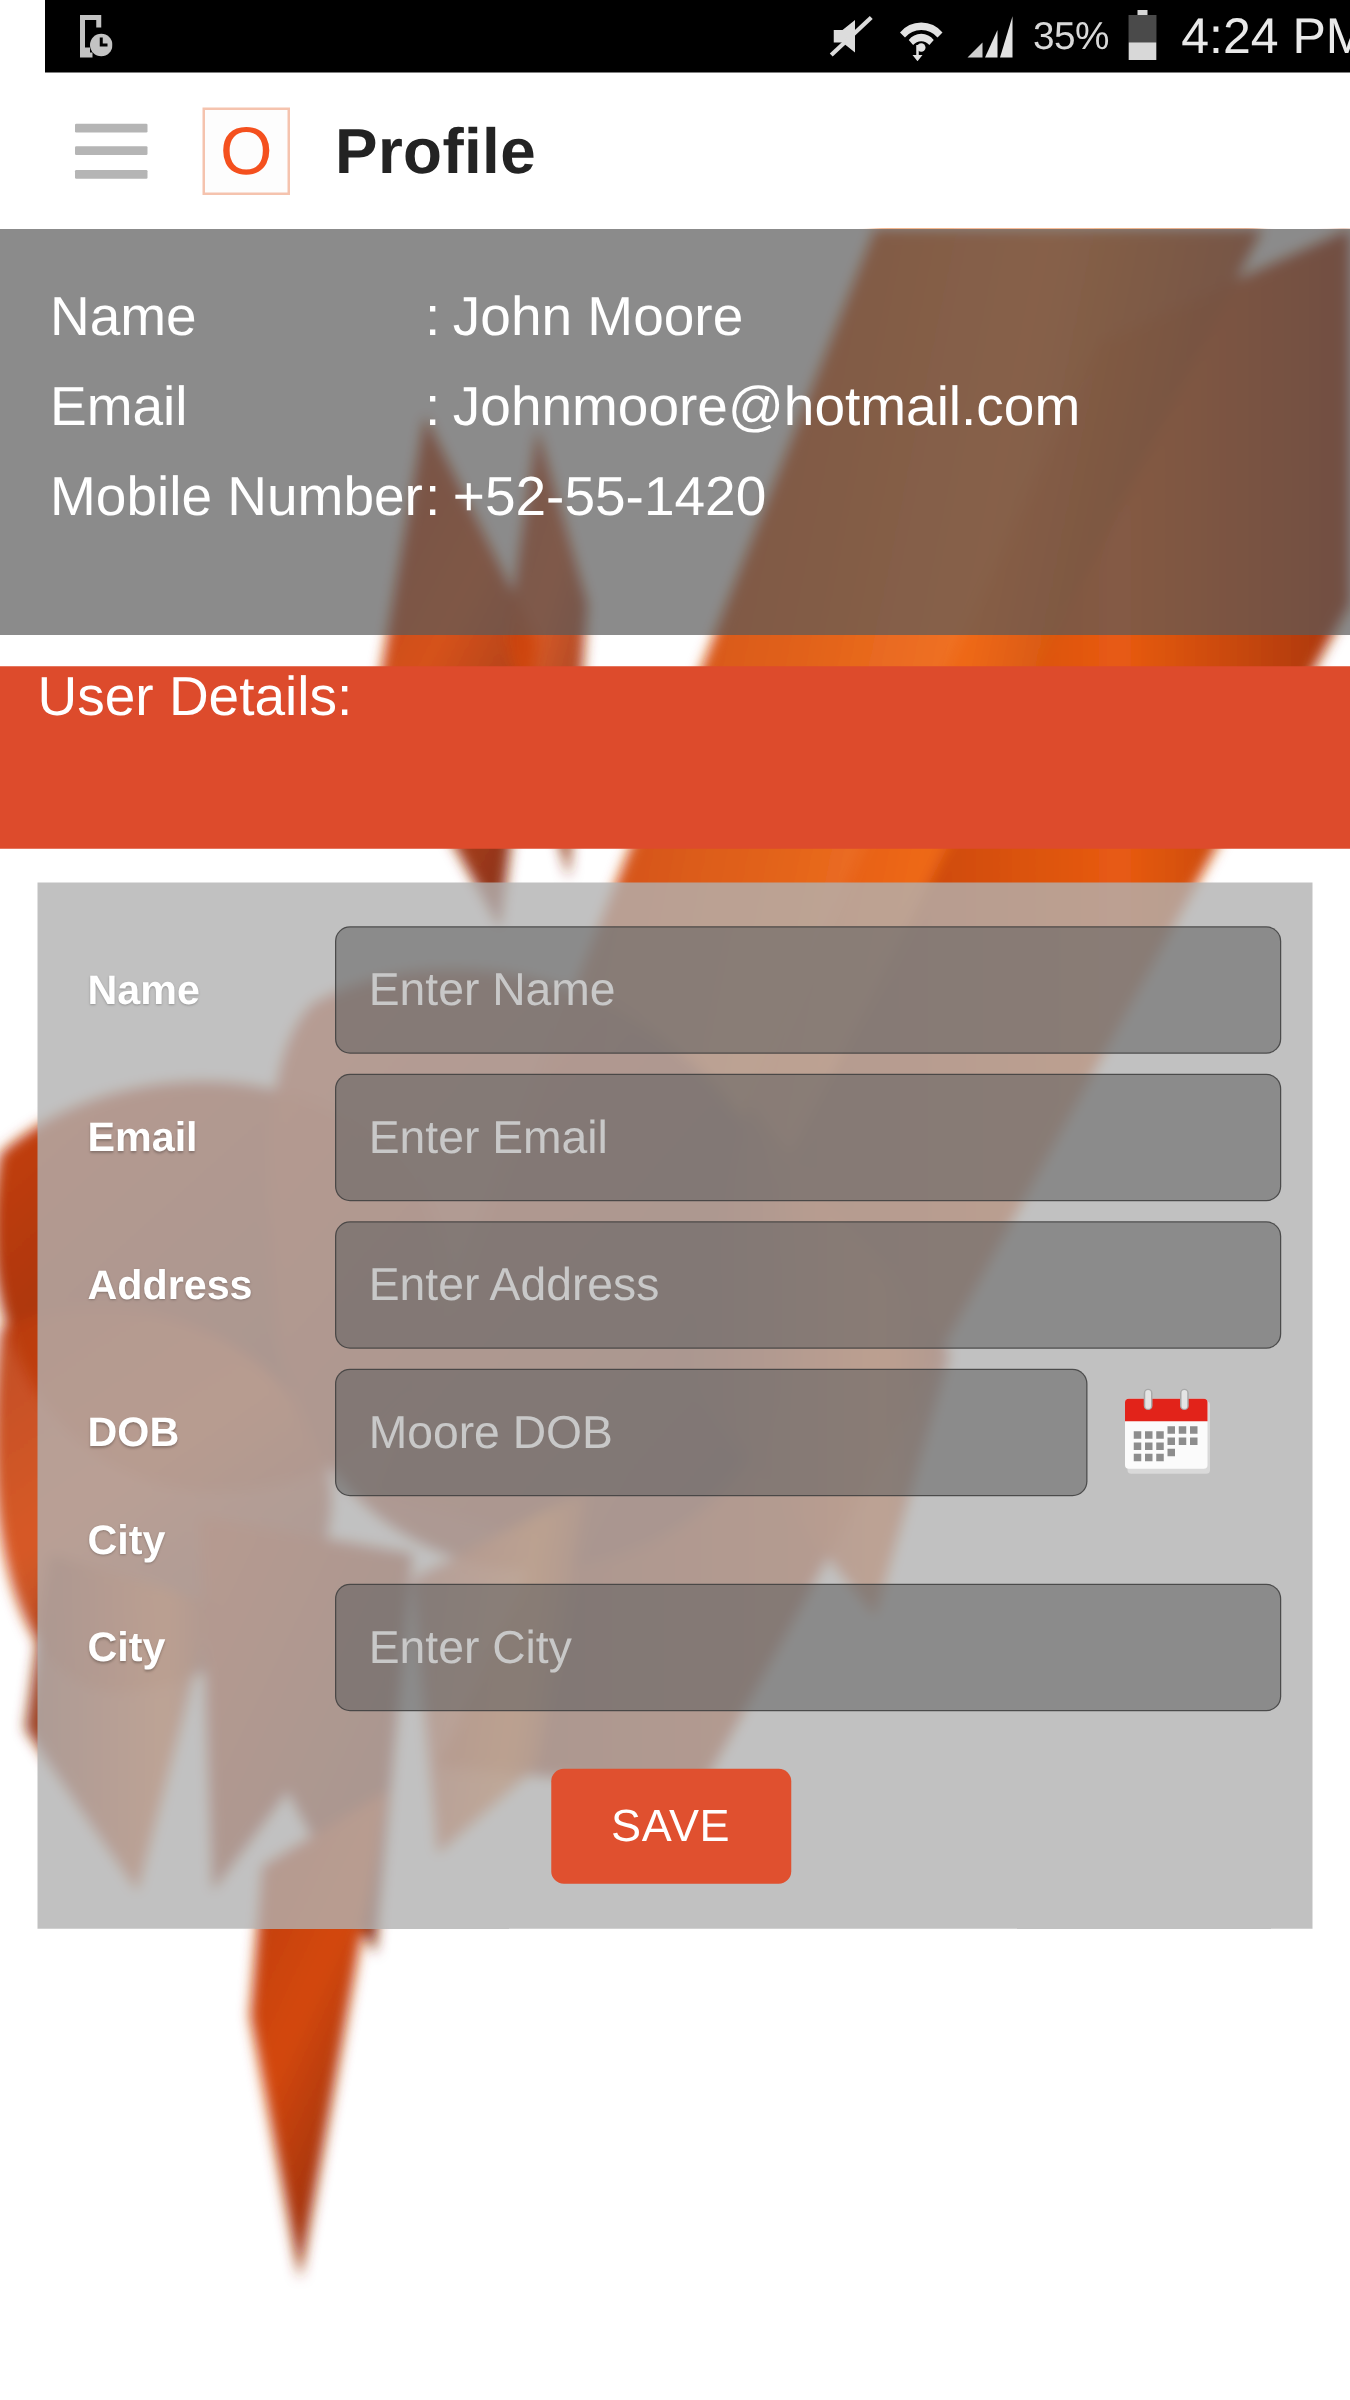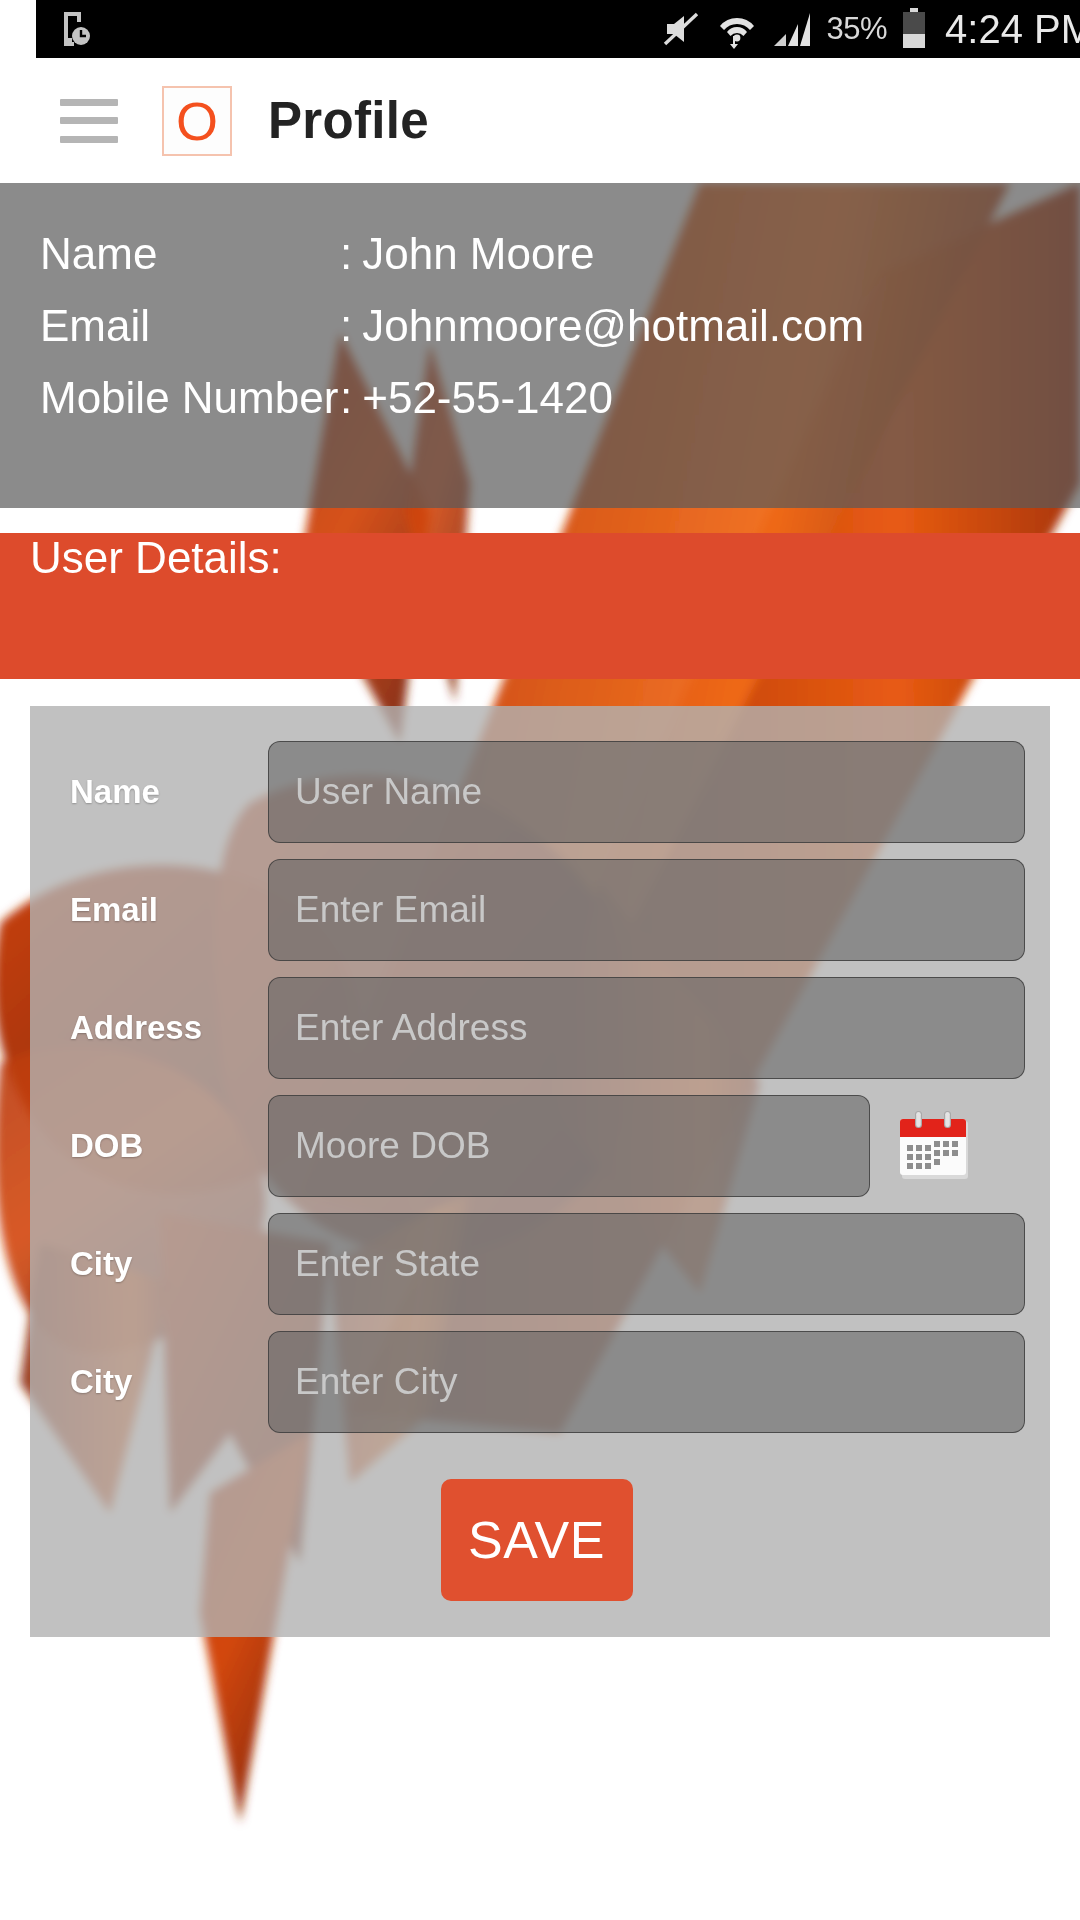--- a/index.html
+++ b/index.html
@@ -240,26 +240,26 @@
 
   
   .save-row {
     display: flex;
     justify-content: center;
     padding-top: 30px;
     padding-bottom: 8px;
   }
   .save-btn {
     width: 192px;
-    height: 122px;
+    height: 92px;
     background: #e0502f;
     border: none;
     border-radius: 10px;
     color: #ffffff;
-    font-size: 52px;
+    font-size: 36px;
     font-weight: 400;
     letter-spacing: 0.5px;
     font-family: "Liberation Sans", sans-serif;
     cursor: pointer;
   }
 </style>
 </head>
 <body>
 
 <div class="phone">
@@ -398,21 +398,21 @@
     <div class="section-header">
       <span class="section-header-text">User Details:</span>
     </div>
 
     <div class="form-wrap">
       <div class="form-panel">
 
         <div class="field-row">
           <div class="field-label">Name</div>
           <div class="field-input">
-            <span class="placeholder">User Name</span>
+            <span class="placeholder">Enter Name</span>
           </div>
         </div>
 
         <div class="field-row">
           <div class="field-label">Email</div>
           <div class="field-input">
             <span class="placeholder">Enter Email</span>
           </div>
         </div>
 
@@ -454,23 +454,20 @@
                   <rect x="20" y="56" width="6" height="6"></rect>
                 <rect x="29" y="56" width="6" height="6"></rect>
                   <rect x="38" y="52" width="6" height="6"></rect>
               </g>
             </svg>
           </div>
         </div>
 
         <div class="field-row">
           <div class="field-label">City</div>
-          <div class="field-input">
-            <span class="placeholder">Enter State</span>
-          </div>
         </div>
 
         <div class="field-row">
           <div class="field-label">City</div>
           <div class="field-input">
             <span class="placeholder">Enter City</span>
           </div>
         </div>
 
         <div class="save-row">

